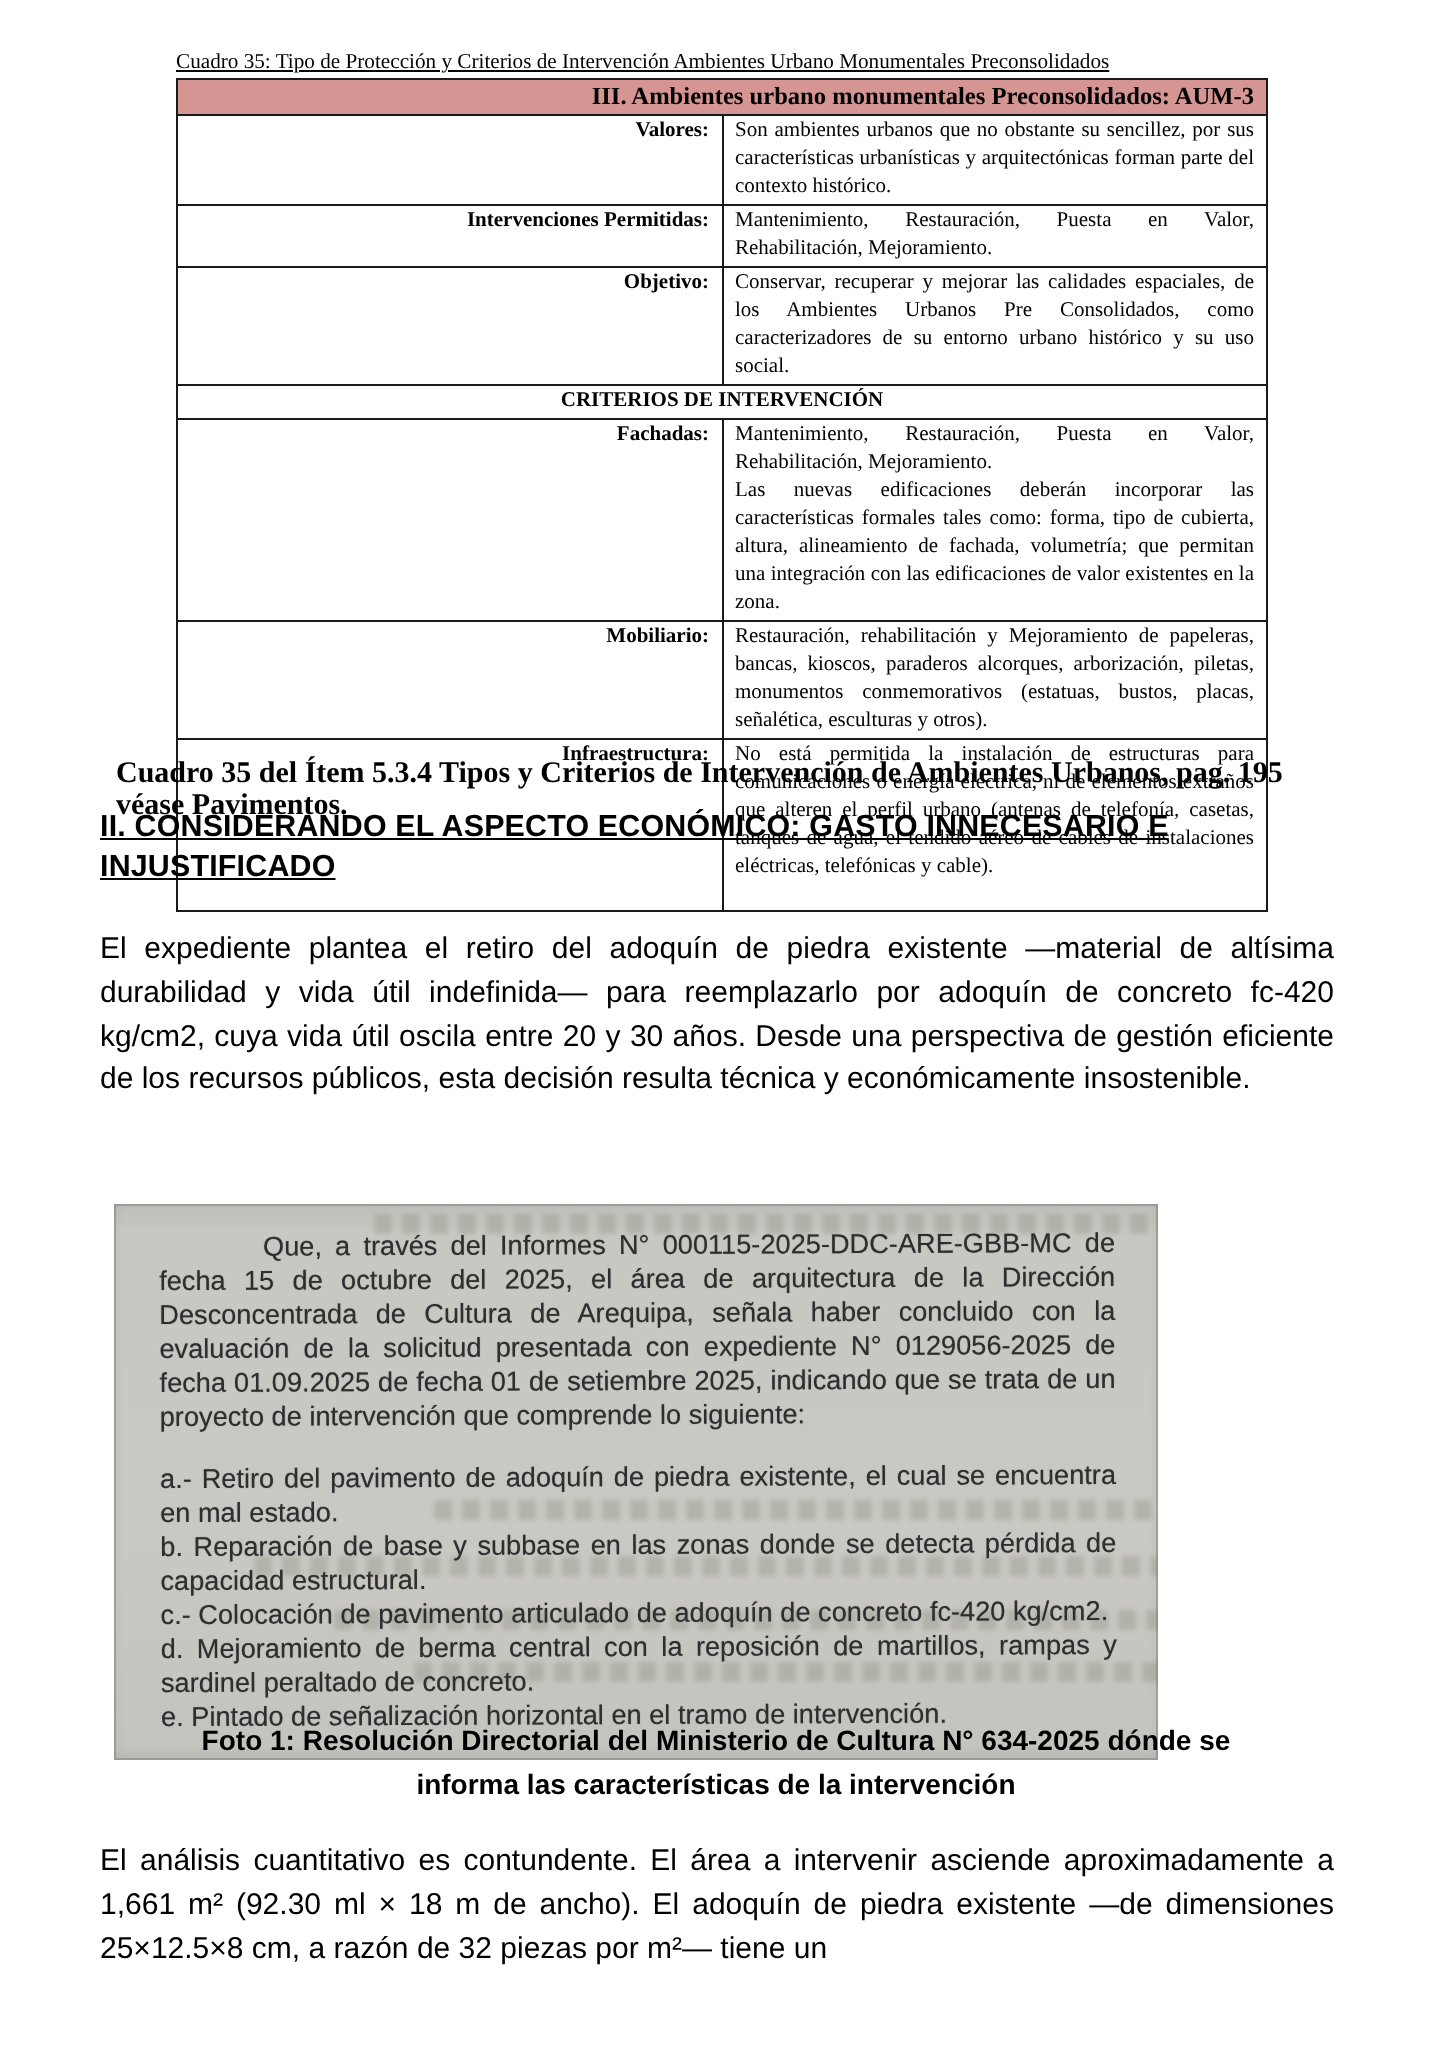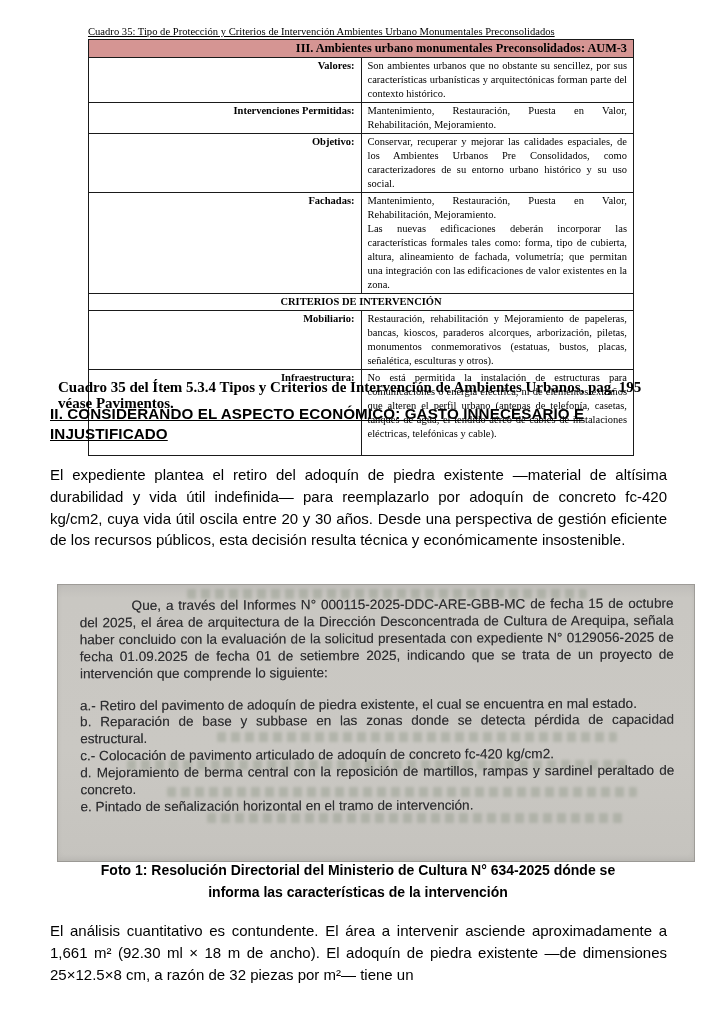--- a/index.html
+++ b/index.html
@@ -24,21 +24,21 @@
            font-family:"Liberation Sans",sans-serif;font-weight:bold;font-size:15.2px;
            line-height:19.5px;text-decoration:underline;letter-spacing:.1px;}
   .para1{position:absolute;top:464px;left:50px;width:617px;
          font-family:"Liberation Sans",sans-serif;font-size:15px;line-height:21.8px;
          text-align:justify;}
   .para2{position:absolute;top:920px;left:50px;width:617px;
          font-family:"Liberation Sans",sans-serif;font-size:15px;line-height:22px;
          text-align:justify;}
 
   
-  .photo{position:absolute;top:584px;left:57px;width:638px;height:278px;
+  .photo{position:absolute;top:602px;left:57px;width:522px;height:278px;
          background:var(--photo-bg,#c8c6c1);
          background-image:linear-gradient(180deg,#bfbdb9 0,#c9c7c2 14px,#cac8c3 60%,#c5c3be 100%);
          box-shadow:inset 0 0 0 1px rgba(120,118,112,.45), inset 0 -3px 6px rgba(0,0,0,.08);
          overflow:hidden;}
   .photo-inner{position:absolute;top:13px;left:23px;right:21px;
                font-family:"Liberation Sans",sans-serif;font-size:13.6px;line-height:16.9px;
                color:var(--photo-text,#2e2e31);text-align:justify;
                transform:rotate(-0.25deg);text-shadow:0 0 .5px rgba(40,40,40,.55);}
   .photo-par{text-indent:52px;margin:0 0 15px 0;}
   .photo-item{margin:0;}
@@ -71,28 +71,28 @@
     </tr>
     <tr>
       <td class="lbl">Intervenciones Permitidas:</td>
       <td class="val">Mantenimiento, Restauración, Puesta en Valor, Rehabilitación, Mejoramiento.</td>
     </tr>
     <tr>
       <td class="lbl">Objetivo:</td>
       <td class="val">Conservar, recuperar y mejorar las calidades espaciales, de los Ambientes Urbanos Pre Consolidados, como caracterizadores de su entorno urbano histórico y su uso social.</td>
     </tr>
     <tr>
+      <td colspan="2" class="sec">CRITERIOS DE INTERVENCIÓN</td>
+    </tr>
+    <tr>
       <td class="lbl">Fachadas:</td>
       <td class="val">
         <div>Mantenimiento, Restauración, Puesta en Valor, Rehabilitación, Mejoramiento.</div>
         <div>Las nuevas edificaciones deberán incorporar las características formales tales como: forma, tipo de cubierta, altura, alineamiento de fachada, volumetría; que permitan una integración con las edificaciones de valor existentes en la zona.</div>
       </td>
-    </tr>
-    <tr>
-      <td colspan="2" class="sec">CRITERIOS DE INTERVENCIÓN</td>
     </tr>
     <tr>
       <td class="lbl">Mobiliario:</td>
       <td class="val">Restauración, rehabilitación y Mejoramiento de papeleras, bancas, kioscos, paraderos alcorques, arborización, piletas, monumentos conmemorativos (estatuas, bustos, placas, señalética, esculturas y otros).</td>
     </tr>
     <tr class="tall">
       <td class="lbl">Infraestructura:</td>
       <td class="val">No está permitida la instalación de estructuras para comunicaciones o energía eléctrica, ni de elementos extraños que alteren el perfil urbano (antenas de telefonía, casetas, tanques de agua, el tendido aéreo de cables de instalaciones eléctricas, telefónicas y cable).</td>
     </tr>
   </tbody>

